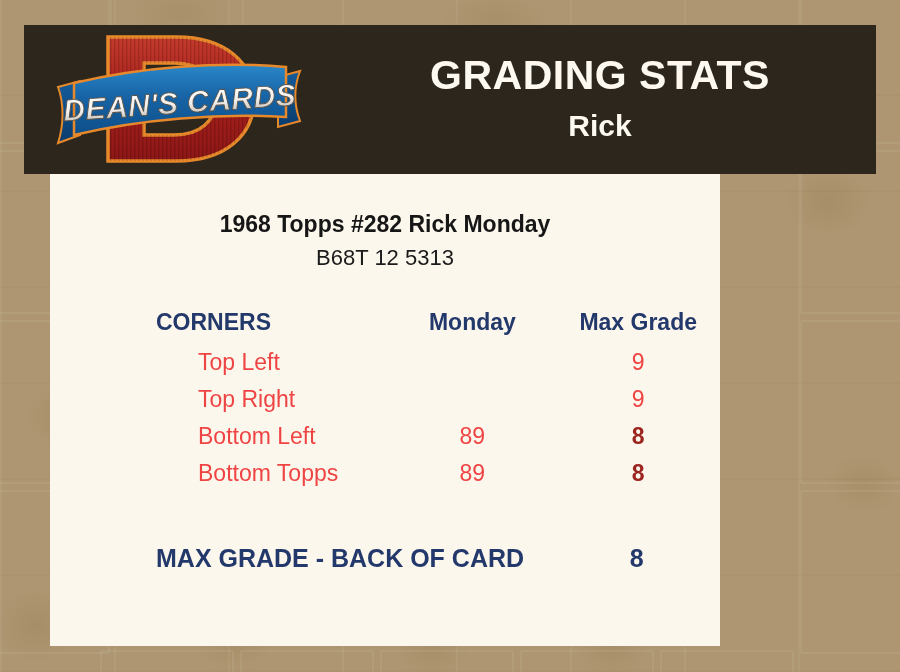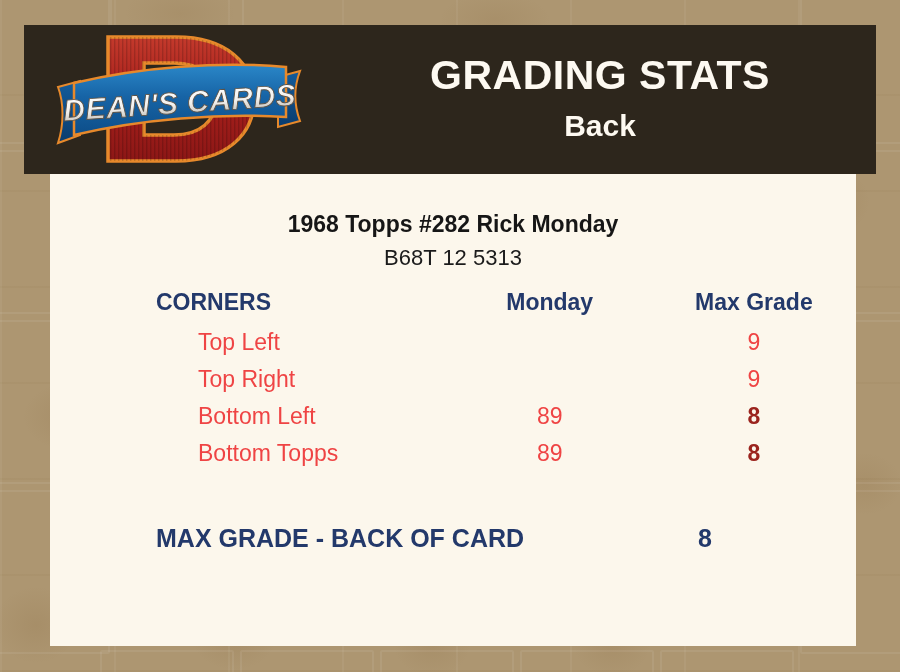--- a/index.html
+++ b/index.html
@@ -83,21 +83,21 @@
     font-size: 30px;
     line-height: 40px;
     margin-top: 7px;
   }
 
   
   #content-panel {
     position: absolute;
     left: 50px;
     top: 174px;
-    width: 806px;
+    width: 670px;
     height: 472px;
     background: #fcf7ec;
     z-index: 4;
   }
 
   #card-title {
     text-align: center;
     color: #161616;
     font-weight: bold;
     font-size: 23px;
@@ -107,21 +107,21 @@
   #card-code {
     text-align: center;
     color: #1b1b1b;
     font-size: 22px;
     line-height: 30px;
     margin-top: 4px;
   }
 
   
   #stats-table {
-    margin-top: 16px;
+    margin-top: 36px;
     width: 100%;
     border-collapse: collapse;
     color: #23396b;
   }
   #stats-table col.c-label  { width: 370px; }
   #stats-table col.c-value  { width: 190px; }
   #stats-table col.c-grade  { width: 190px; }
 
   #stats-table th {
     font-size: 23px;
@@ -240,21 +240,21 @@
       <g>
         <path d="M24 52 C92 36 170 30 236 36 L236 86 C170 82 92 88 24 104 Z" fill="url(#gradRib)" stroke="#e7892b" stroke-width="2.5"></path>
       </g>
 
       <text x="130" y="82" text-anchor="middle" font-family="Liberation Sans, sans-serif" font-size="30" font-weight="bold" font-style="italic" letter-spacing="0.5" fill="url(#gradTxt)" stroke="#5a5248" stroke-width="0.9" transform="rotate(-4 130 76)">DEAN'S CARDS</text>
     </svg>
   </div>
 
   <div id="header-titles">
     <div id="title-main">GRADING STATS</div>
-    <div id="title-sub">Back</div>
+    <div id="title-sub">Rick</div>
   </div>
 </div>
 
 <div id="content-panel">
 
   <div id="card-title">1968 Topps #282 Rick Monday</div>
   <div id="card-code">B68T 12 5313</div>
 
   <table id="stats-table">
     <colgroup>

